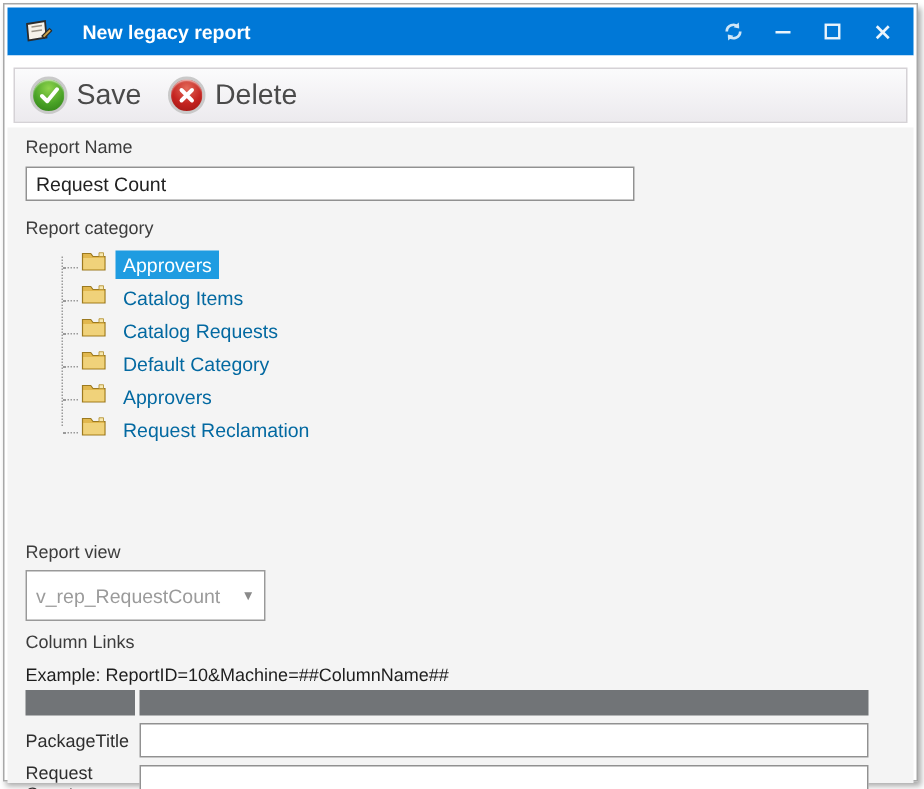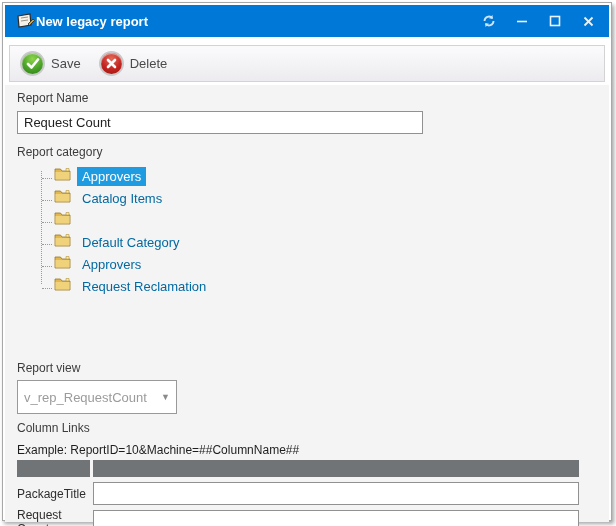--- a/index.html
+++ b/index.html
@@ -3,29 +3,29 @@
 <meta charset="utf-8">
 <style>
   html,body{margin:0;padding:0;width:616px;height:526px;background:#fff;
     font-family:"Liberation Sans","DejaVu Sans",sans-serif;-webkit-font-smoothing:antialiased;}
   *{box-sizing:border-box;}
   .window{position:absolute;left:2px;top:2px;width:610px;height:519px;background:#fff;
     border:1px solid #a8a8a8;box-shadow:2px 3px 4px rgba(0,0,0,.35);padding:2px;}
   
   .titlebar{height:32px;background:#0078d7;display:flex;align-items:center;padding:0 14px 0 10px;}
   .title-icon{width:20px;height:18px;flex:0 0 auto;}
-  .title-text{color:#fff;font-weight:bold;font-size:13px;margin-left:1px;flex:1 1 auto;}
+  .title-text{color:#fff;font-weight:bold;font-size:13px;margin-left:20px;flex:1 1 auto;}
   .win-controls{display:flex;align-items:center;gap:19px;}
   .win-btn{width:14px;height:14px;display:flex;align-items:center;justify-content:center;cursor:pointer;}
   
   .toolbar-band{background:#fff;padding:8px 4px 3px 4px;}
   .toolbar{height:37px;border:1px solid #d5d2d6;background:linear-gradient(#fbfbfc,#eceaee);
     display:flex;align-items:center;padding-left:10px;gap:18px;}
   .tool-btn{display:flex;align-items:center;gap:6px;cursor:pointer;}
-  .tool-btn span.lbl{font-size:13px;color:#4a4a4a;}
+  .tool-btn span.lbl{font-size:19px;color:#4a4a4a;}
   .orb{width:25px;height:25px;border-radius:50%;display:flex;align-items:center;justify-content:center;
     border:2px solid #c9c9c9;box-shadow:inset 0 1px 1px rgba(255,255,255,.6);}
   .orb.green{background:radial-gradient(circle at 50% 28%,#8fd44c,#4aa327 55%,#2e7d17);}
   .orb.red{background:radial-gradient(circle at 50% 28%,#e36a5a,#c42420 55%,#9b1512);}
   
   .content{background:#f4f4f4;height:437px;padding:6px 12px 0 12px;}
   .field-label{font-size:12px;color:#3c3c3c;line-height:15px;}
   .text-input{display:block;width:406px;height:23px;border:1px solid #919191;background:#fff;
     font-family:inherit;font-size:13px;color:#222;padding:1px 6px;margin-top:5px;}
   
@@ -145,20 +145,21 @@
         </svg>
         <span class="t-lbl">Catalog Items</span>
       </div>
 
       <div class="tree-item">
         <svg class="folder" viewBox="0 0 17 14">
           <path d="M1 3 L1 13 L16 13 L16 4 L8 4 L6.5 2 L1 2 Z" fill="#e2b84e" stroke="#9c7a20" stroke-width="0.8"></path>
           <path d="M1.5 5 L15.5 5 L15.5 12.5 L1.5 12.5 Z" fill="#f0d27a"></path>
           <path d="M12 1.5 L15 1.5 L15 4 L12 4 Z" fill="#f7e9b0" stroke="#b59338" stroke-width="0.6"></path>
         </svg>
+        <span class="t-lbl">Catalog Requests</span>
       </div>
 
       <div class="tree-item">
         <svg class="folder" viewBox="0 0 17 14">
           <path d="M1 3 L1 13 L16 13 L16 4 L8 4 L6.5 2 L1 2 Z" fill="#e2b84e" stroke="#9c7a20" stroke-width="0.8"></path>
           <path d="M1.5 5 L15.5 5 L15.5 12.5 L1.5 12.5 Z" fill="#f0d27a"></path>
           <path d="M12 1.5 L15 1.5 L15 4 L12 4 Z" fill="#f7e9b0" stroke="#b59338" stroke-width="0.6"></path>
         </svg>
         <span class="t-lbl">Default Category</span>
       </div>

